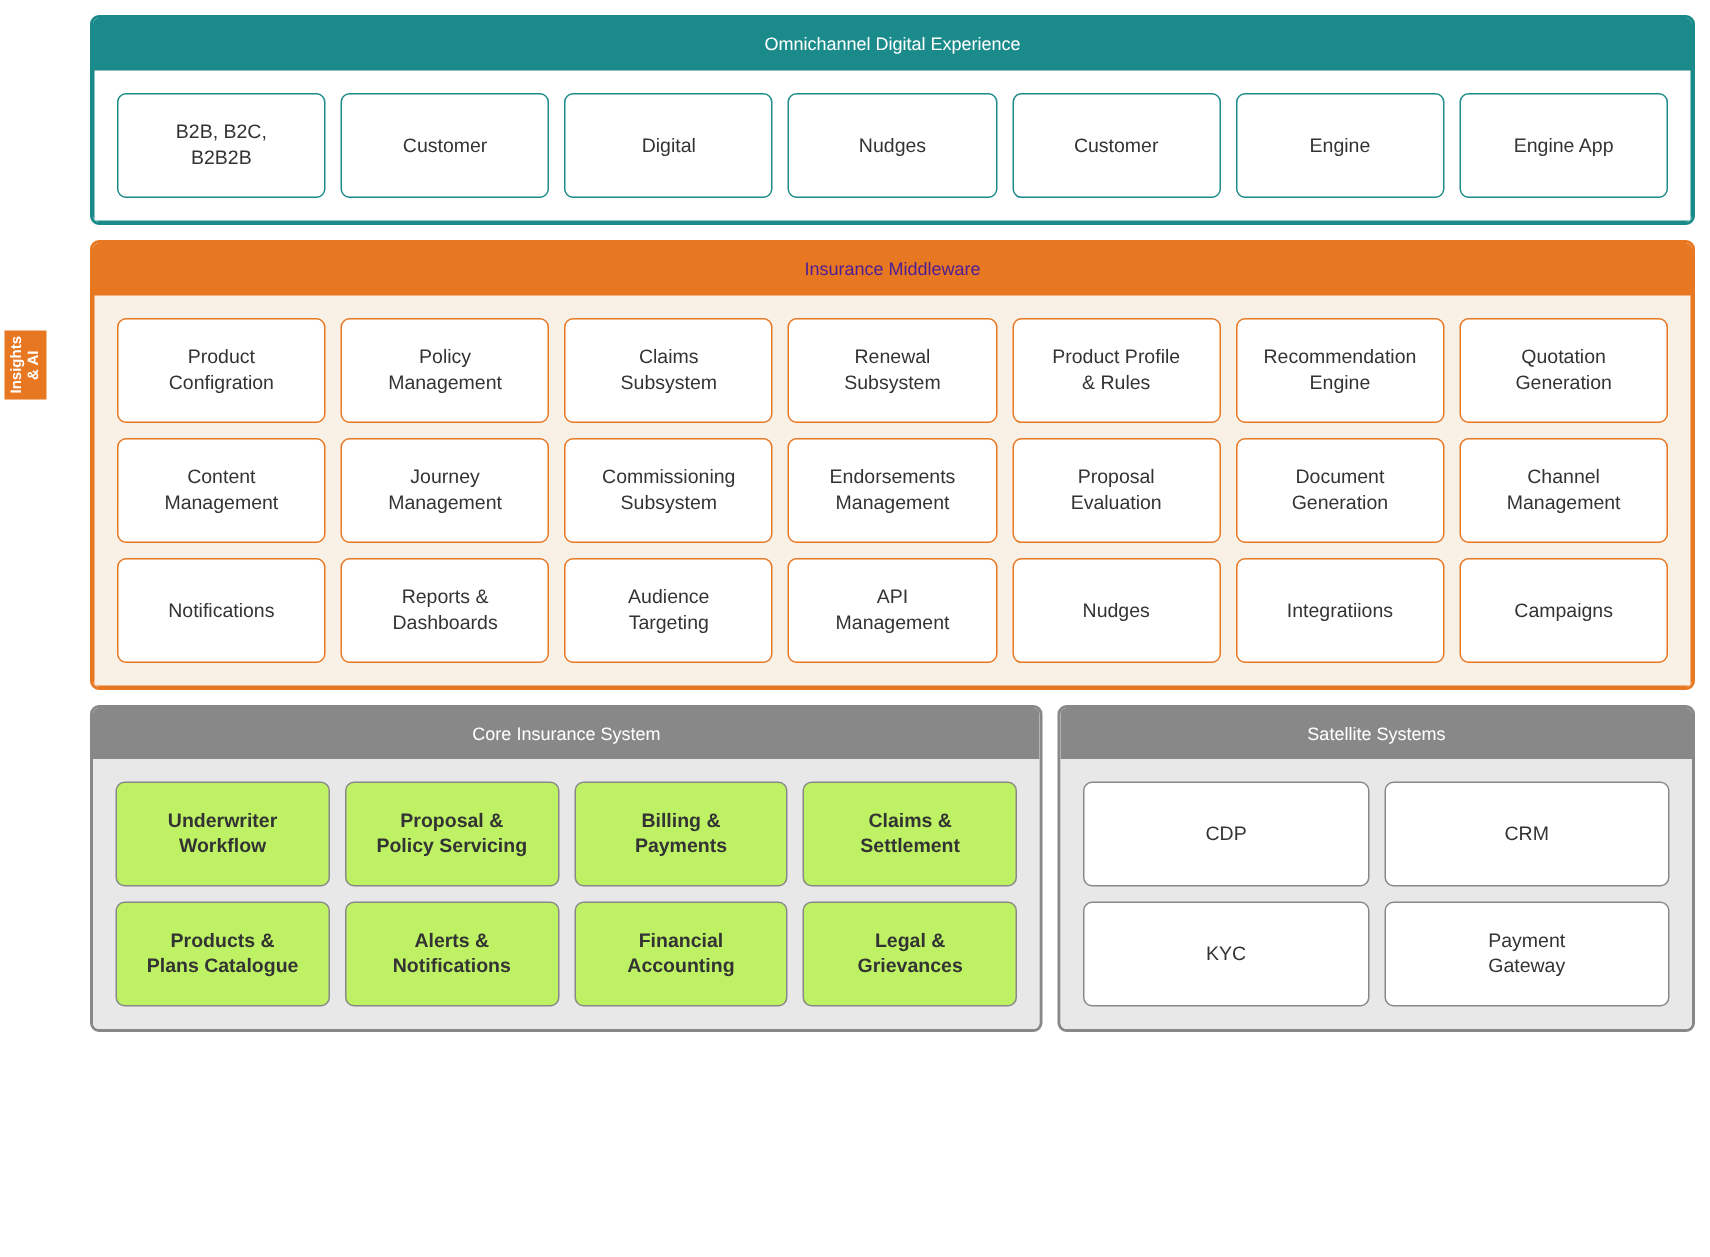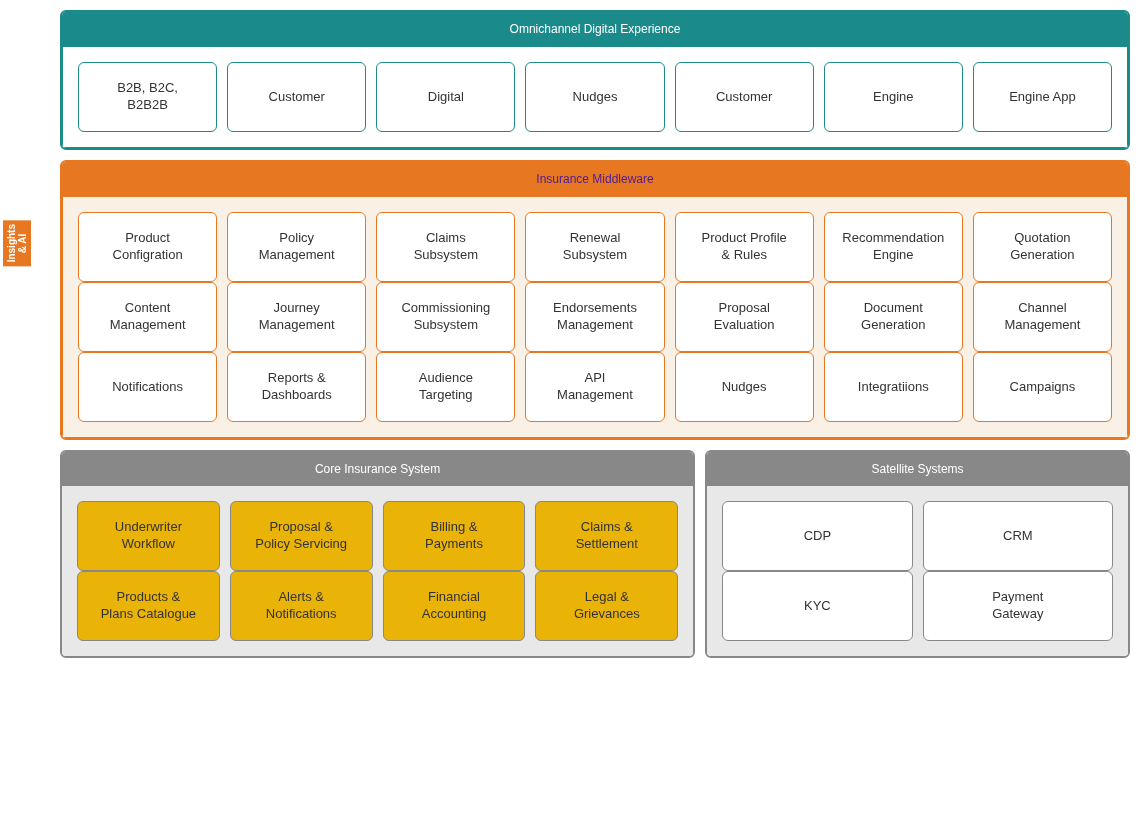--- a/index.html
+++ b/index.html
@@ -91,20 +91,21 @@
     .core-section .section-body,
     .satellite-section .section-body {
       background: #e8e8e8;
       padding: 15px;
     }
 
     
     .grid-row {
       display: flex;
       gap: 10px;
+      margin-bottom: 10px;
     }
     .grid-row:last-child {
       margin-bottom: 0;
     }
 
     
     .card {
       flex: 1;
       border-radius: 6px;
       display: flex;
@@ -125,22 +126,23 @@
     }
 
     .middleware-card {
       border: 1.5px solid #e87722;
       background: white;
       color: #333;
     }
 
     .core-card {
       border: 1.5px solid #888;
-      background: #eab308;
-      color: #333;
+      background: #bef264;
+      color: #333;
+      font-weight: bold;
     }
 
     .satellite-card {
       border: 1.5px solid #888;
       background: white;
       color: #333;
     }
   </style>
 </head>
 <body>

